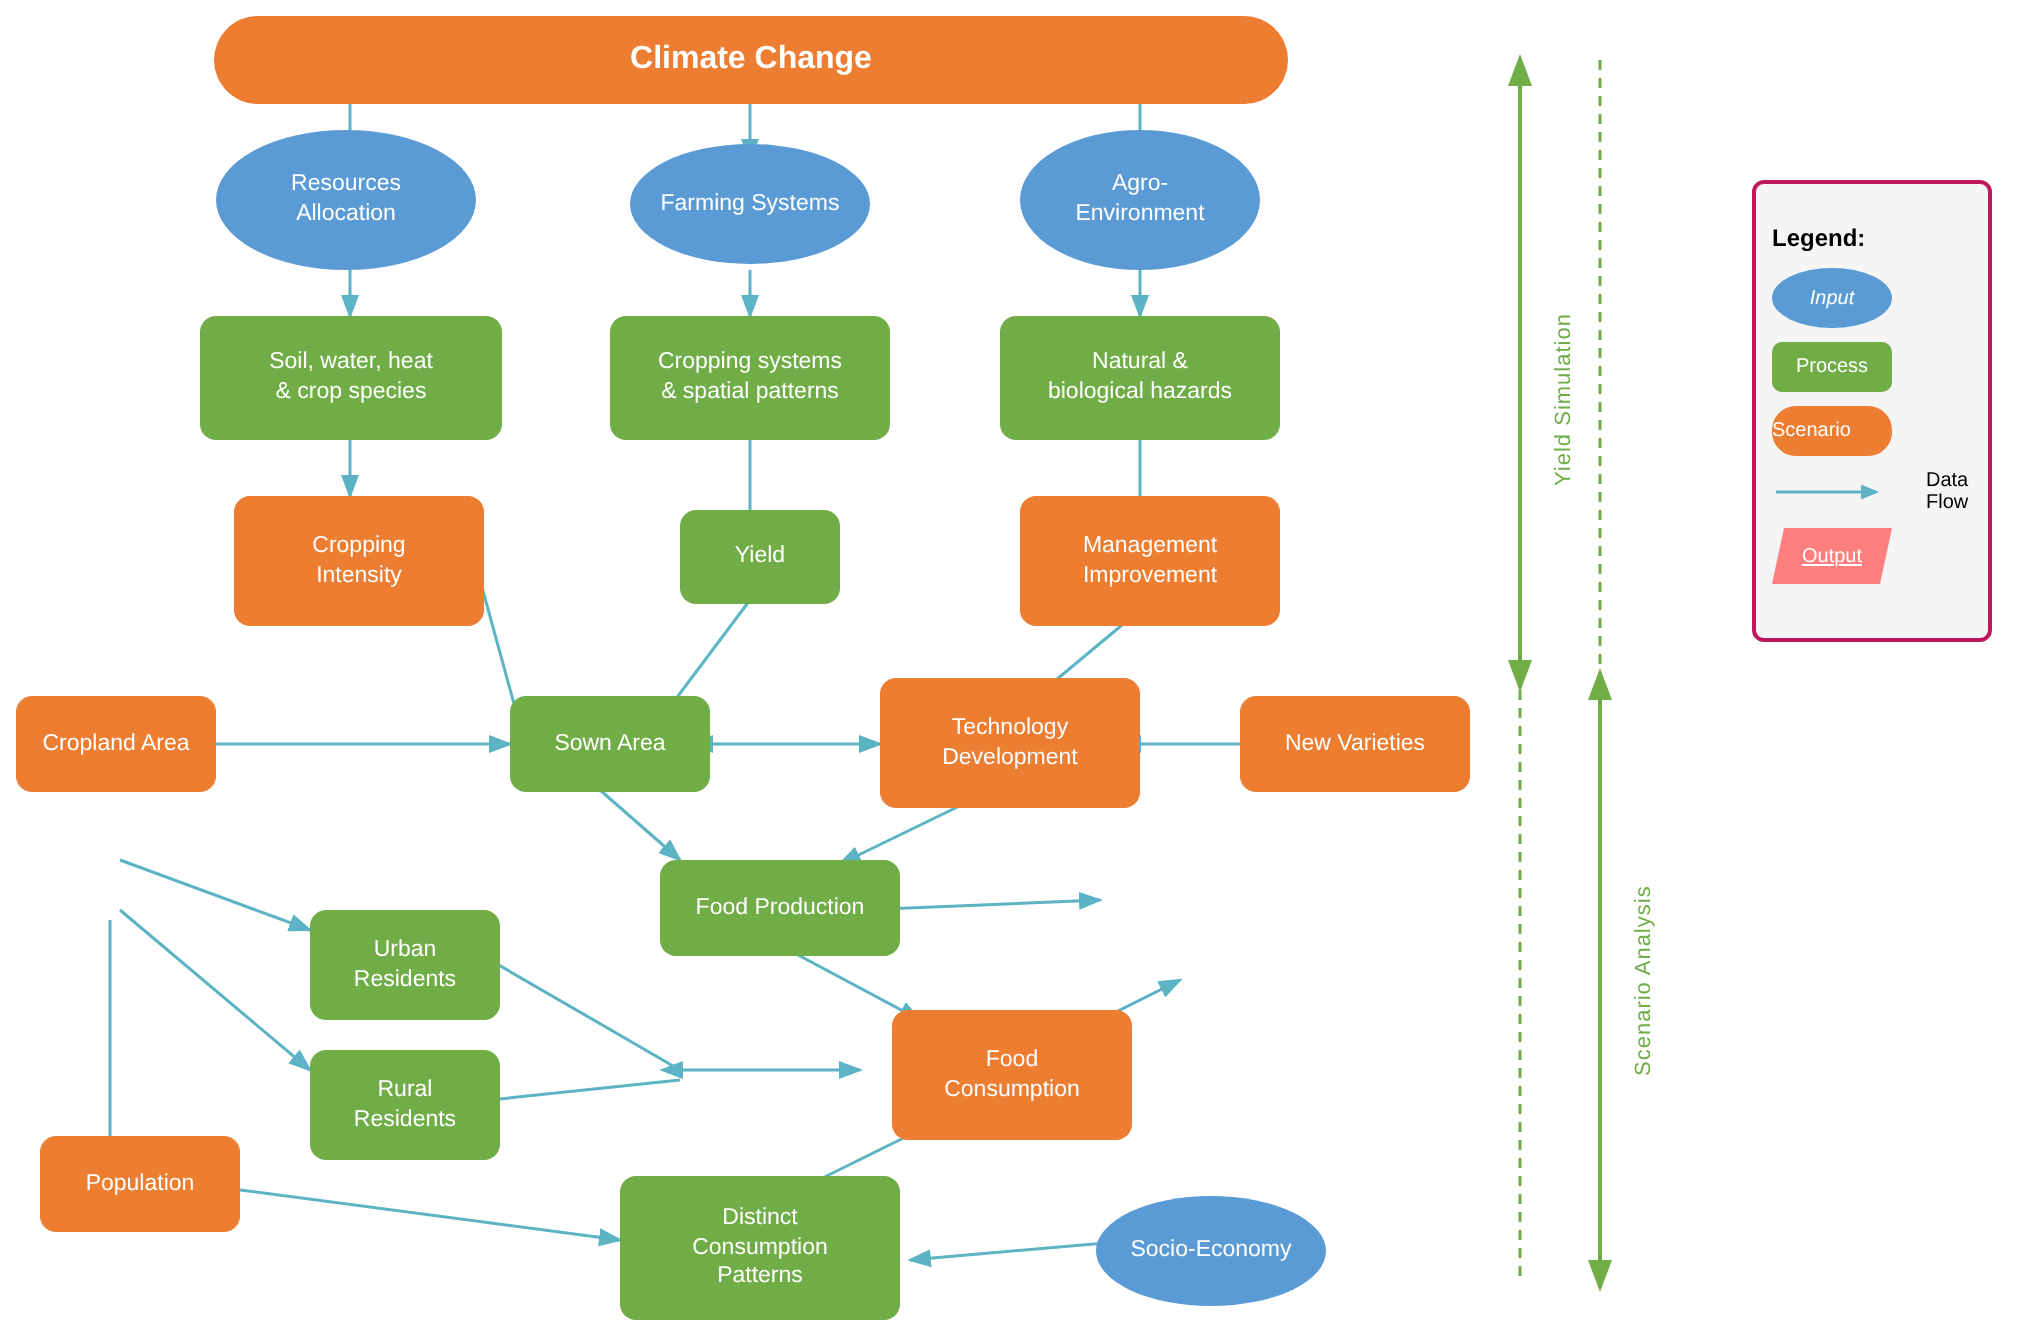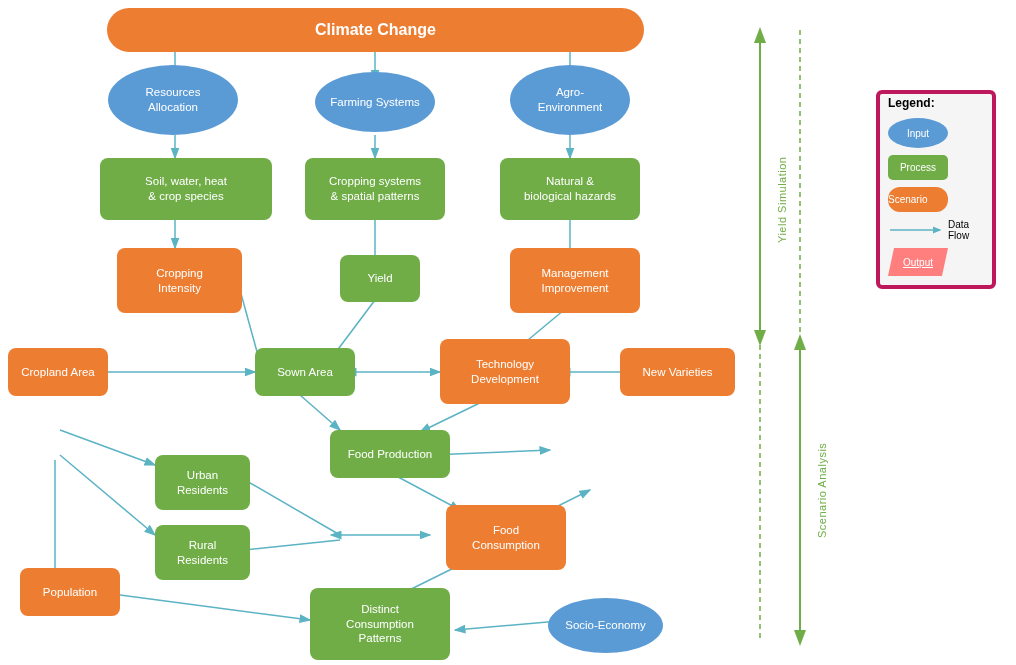--- a/index.html
+++ b/index.html
@@ -80,40 +80,41 @@
       letter-spacing: 0.5px;
     }
 
     
     .legend-box {
       position: absolute;
       right: 20px;
       top: 90px;
       width: 120px;
       background: #f5f5f5;
-      border: 4px solid #be185d;
+      border: 2px solid #be185d;
       border-radius: 6px;
-      padding: 2px 8px;
+      padding: 20px 8px;
     }
     .legend-title {
       font-size: 12px;
       font-weight: bold;
       margin-bottom: 8px;
     }
     .legend-item {
       display: flex;
       align-items: center;
       margin-bottom: 7px;
     }
     .legend-shape {
       flex-shrink: 0;
       margin-right: 6px;
     }
     .legend-label {
       font-size: 11px;
+      margin-left: 17px;
     }
   </style>
 </head>
 <body>
 
 <div class="diagram-container">
 
   <svg class="arrows-svg">
 
     <line x1="760" y1="30" x2="760" y2="640" stroke="#70ad47" stroke-width="1.5" stroke-dasharray="5,4"></line>
@@ -213,21 +214,21 @@
   <div class="node node-scenario" style="left:107px; top:8px; width:537px; height:44px; border-radius:22px; font-size:16px; font-weight:600;">Climate Change</div>
 
   <div class="node node-input" style="left:108px; top:65px; width:130px; height:70px; border-radius:50%; white-space:pre-line;">Resources
 Allocation</div>
 
   <div class="node node-input" style="left:315px; top:72px; width:120px; height:60px; border-radius:50%;">Farming Systems</div>
 
   <div class="node node-input" style="left:510px; top:65px; width:120px; height:70px; border-radius:50%; white-space:pre-line;">Agro-
 Environment</div>
 
-  <div class="node node-process" style="left:100px; top:158px; width:172px; height:62px; white-space:pre-line;">Soil, water, heat
+  <div class="node node-process" style="left:100px; top:158px; width:151px; height:62px; white-space:pre-line;">Soil, water, heat
 &amp; crop species</div>
 
   <div class="node node-process" style="left:305px; top:158px; width:140px; height:62px; white-space:pre-line;">Cropping systems
 &amp; spatial patterns</div>
 
   <div class="node node-process" style="left:500px; top:158px; width:140px; height:62px; white-space:pre-line;">Natural &amp;
 biological hazards</div>
 
   <div class="node node-scenario" style="left:117px; top:248px; width:125px; height:65px; white-space:pre-line;">Cropping
 Intensity</div>
@@ -269,21 +270,21 @@
 
   <div class="side-label" style="right:228px; top:55px; height:290px; display:flex; align-items:center; justify-content:center;">Yield Simulation</div>
 
   <div class="side-label" style="right:188px; top:350px; height:280px; display:flex; align-items:center; justify-content:center;">Scenario Analysis</div>
 
   <div class="legend-box">
     <div class="legend-title">Legend:</div>
 
     <div class="legend-item">
       <div class="legend-shape" style="width:60px; height:30px; background:#5b9bd5; border-radius:50%; display:flex; align-items:center; justify-content:center;">
-        <span style="color:white; font-size:10px;">Input</span>
+        <span style="color:white; font-size:10px;font-style:italic;">Input</span>
       </div>
     </div>
 
     <div class="legend-item">
       <div class="legend-shape" style="width:60px; height:25px; background:#70ad47; border-radius:5px; display:flex; align-items:center; justify-content:center;">
         <span style="color:white; font-size:10px;">Process</span>
       </div>
     </div>
 
     <div class="legend-item">

